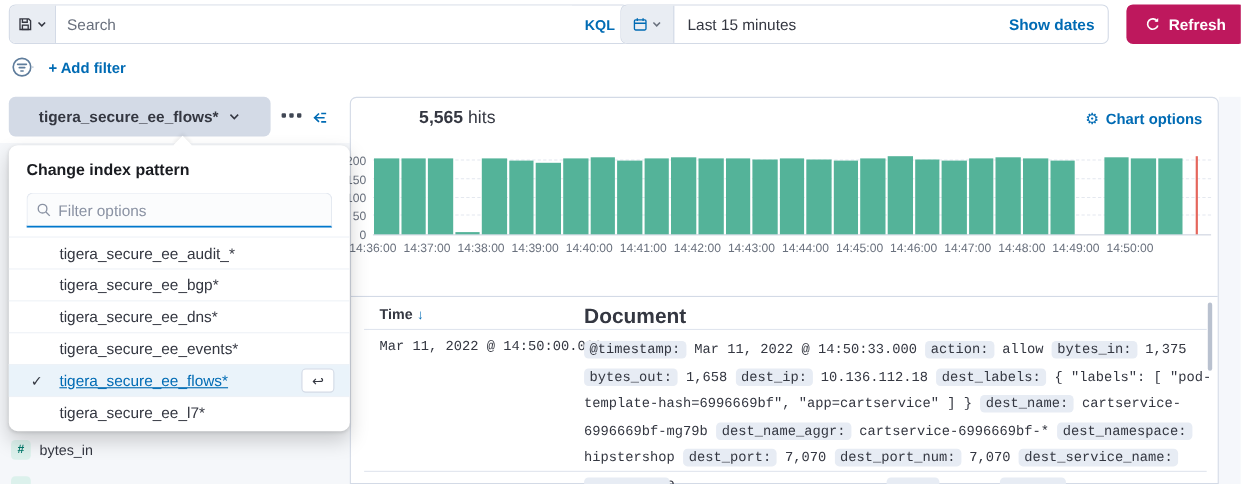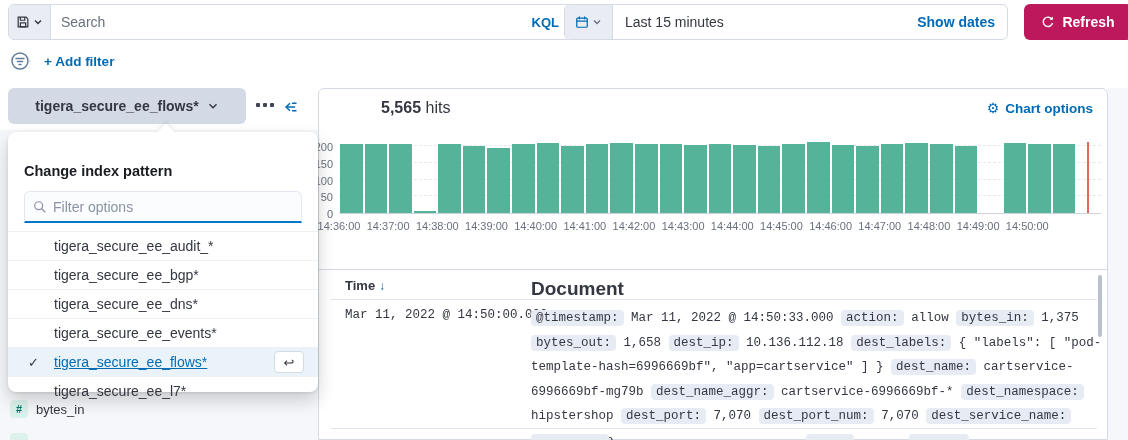--- a/index.html
+++ b/index.html
@@ -48,21 +48,21 @@
   .type-badge { width:18px; height:18px; border-radius:4px; background:#dcf1ec; color:#00796b;
     font-size:11px; font-weight:700; display:flex; align-items:center; justify-content:center; font-style:normal; }
   .field-item .fname { font-size:13px; color:#343741; }
   .field-stub { position:absolute; left:10px; top:433px; width:18px; height:18px; border-radius:4px; background:#dcf1ec; }
 
   
   .popover { position:absolute; left:8px; top:132px; width:310px; height:260px; background:#fff;
     border-radius:8px; box-shadow:0 8px 18px rgba(0,0,0,.18), 0 1px 3px rgba(0,0,0,.1); z-index:30; }
   .popover .arrow { position:absolute; top:-6px; left:152px; width:12px; height:12px; background:#fff;
     transform:rotate(45deg); box-shadow:-2px -2px 3px rgba(0,0,0,.06); }
-  .pop-title { padding:15px 16px 10px; font-size:14.5px; font-weight:700; color:#1a1c21;margin-top:16px; }
+  .pop-title { padding:15px 16px 10px; font-size:14.5px; font-weight:700; color:#1a1c21; }
   .pop-search { margin:2px 16px 8px; height:32px; background:#fbfcfd; border:1px solid #e3e8f0;
     border-bottom:2px solid #0077CC; border-radius:6px 6px 0 0; display:flex; align-items:center; padding:0 8px; gap:6px; }
   .pop-search input { border:none; outline:none; background:transparent; flex:1; font-size:14px;
     font-family:"Liberation Sans",sans-serif; color:#343741; }
   .pop-search input::placeholder { color:#8a92a3; }
   .ip-list { }
   .ip-item { position:relative; height:29px; display:flex; align-items:center; padding-left:46px;
     font-size:14px; color:#343741; border-top:1px solid #eef2f7; cursor:pointer; }
   .ip-item.selected { background:#eaf3fa; }
   .ip-item.selected .ip-label { color:#006BB4; text-decoration:underline; }

